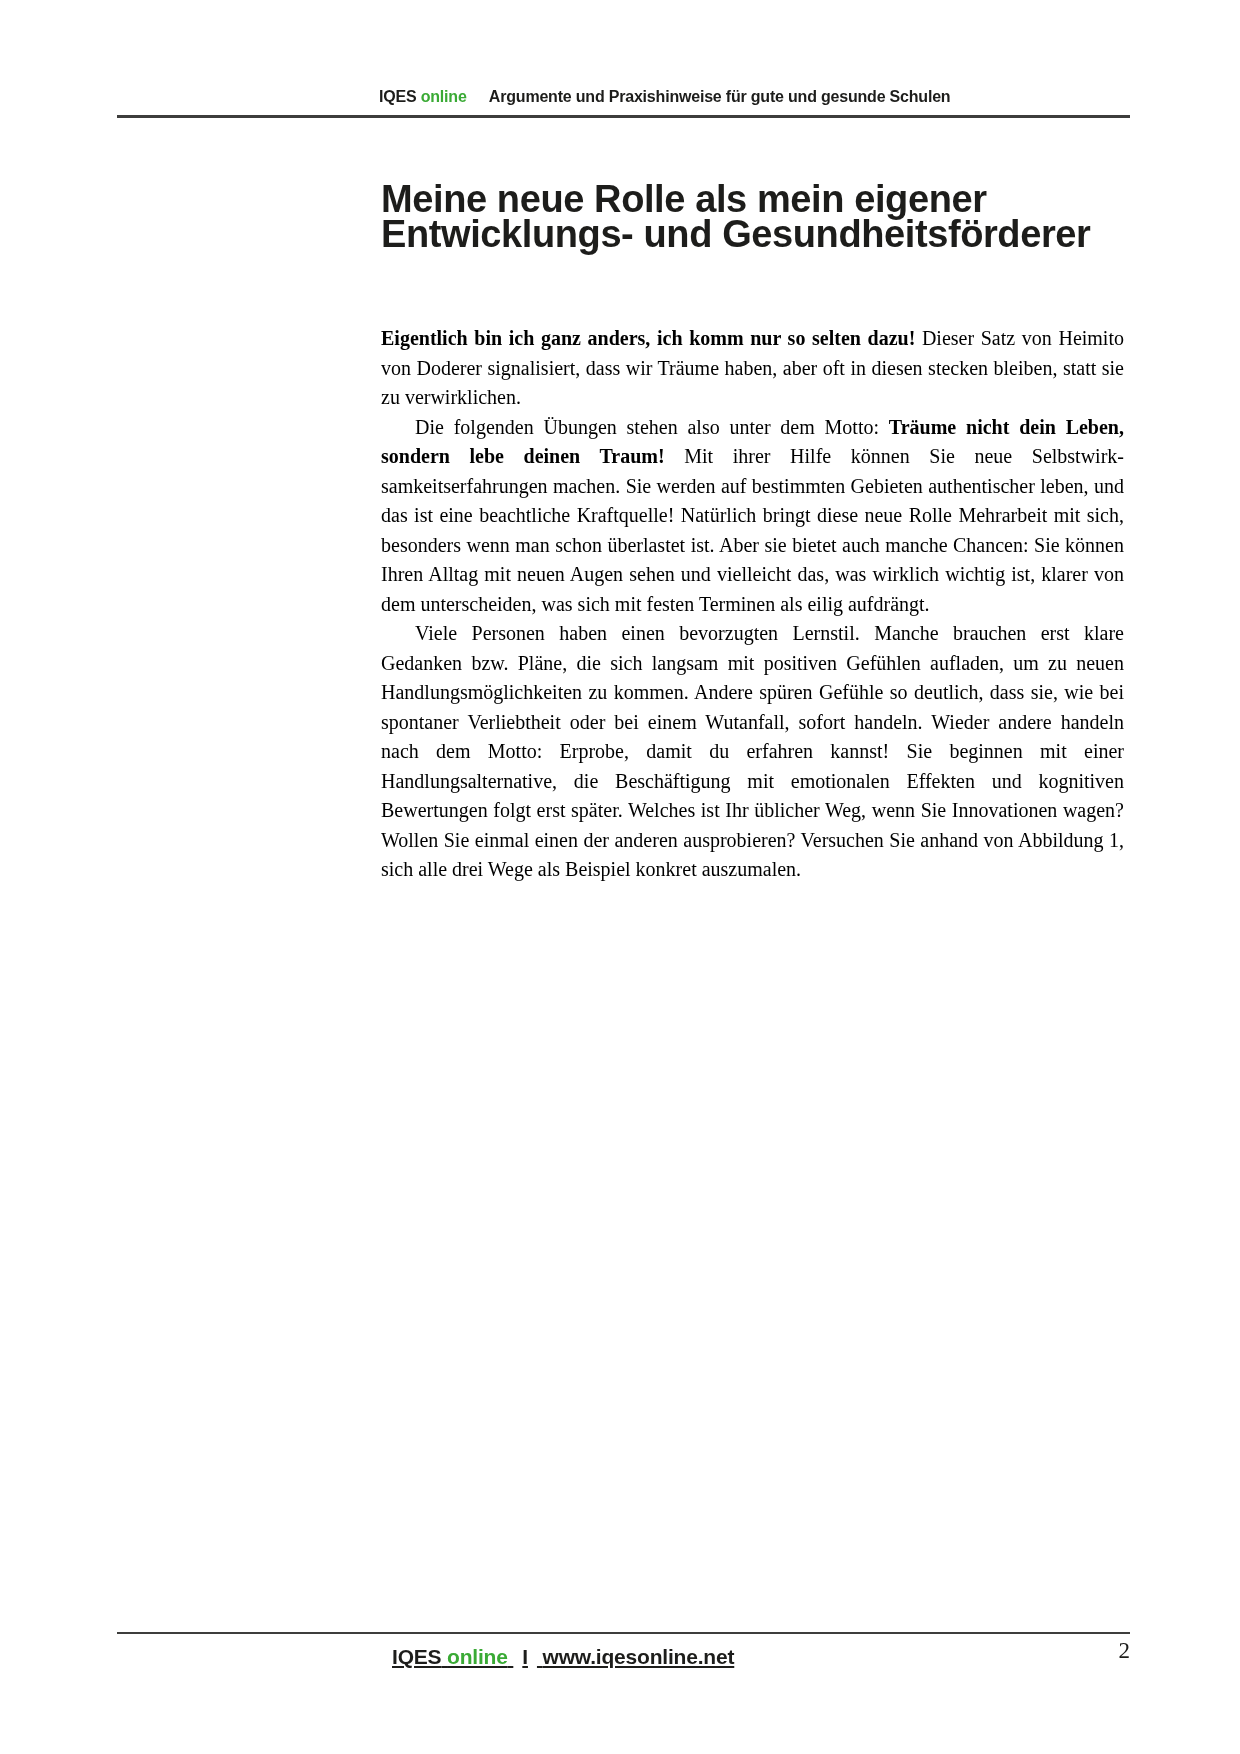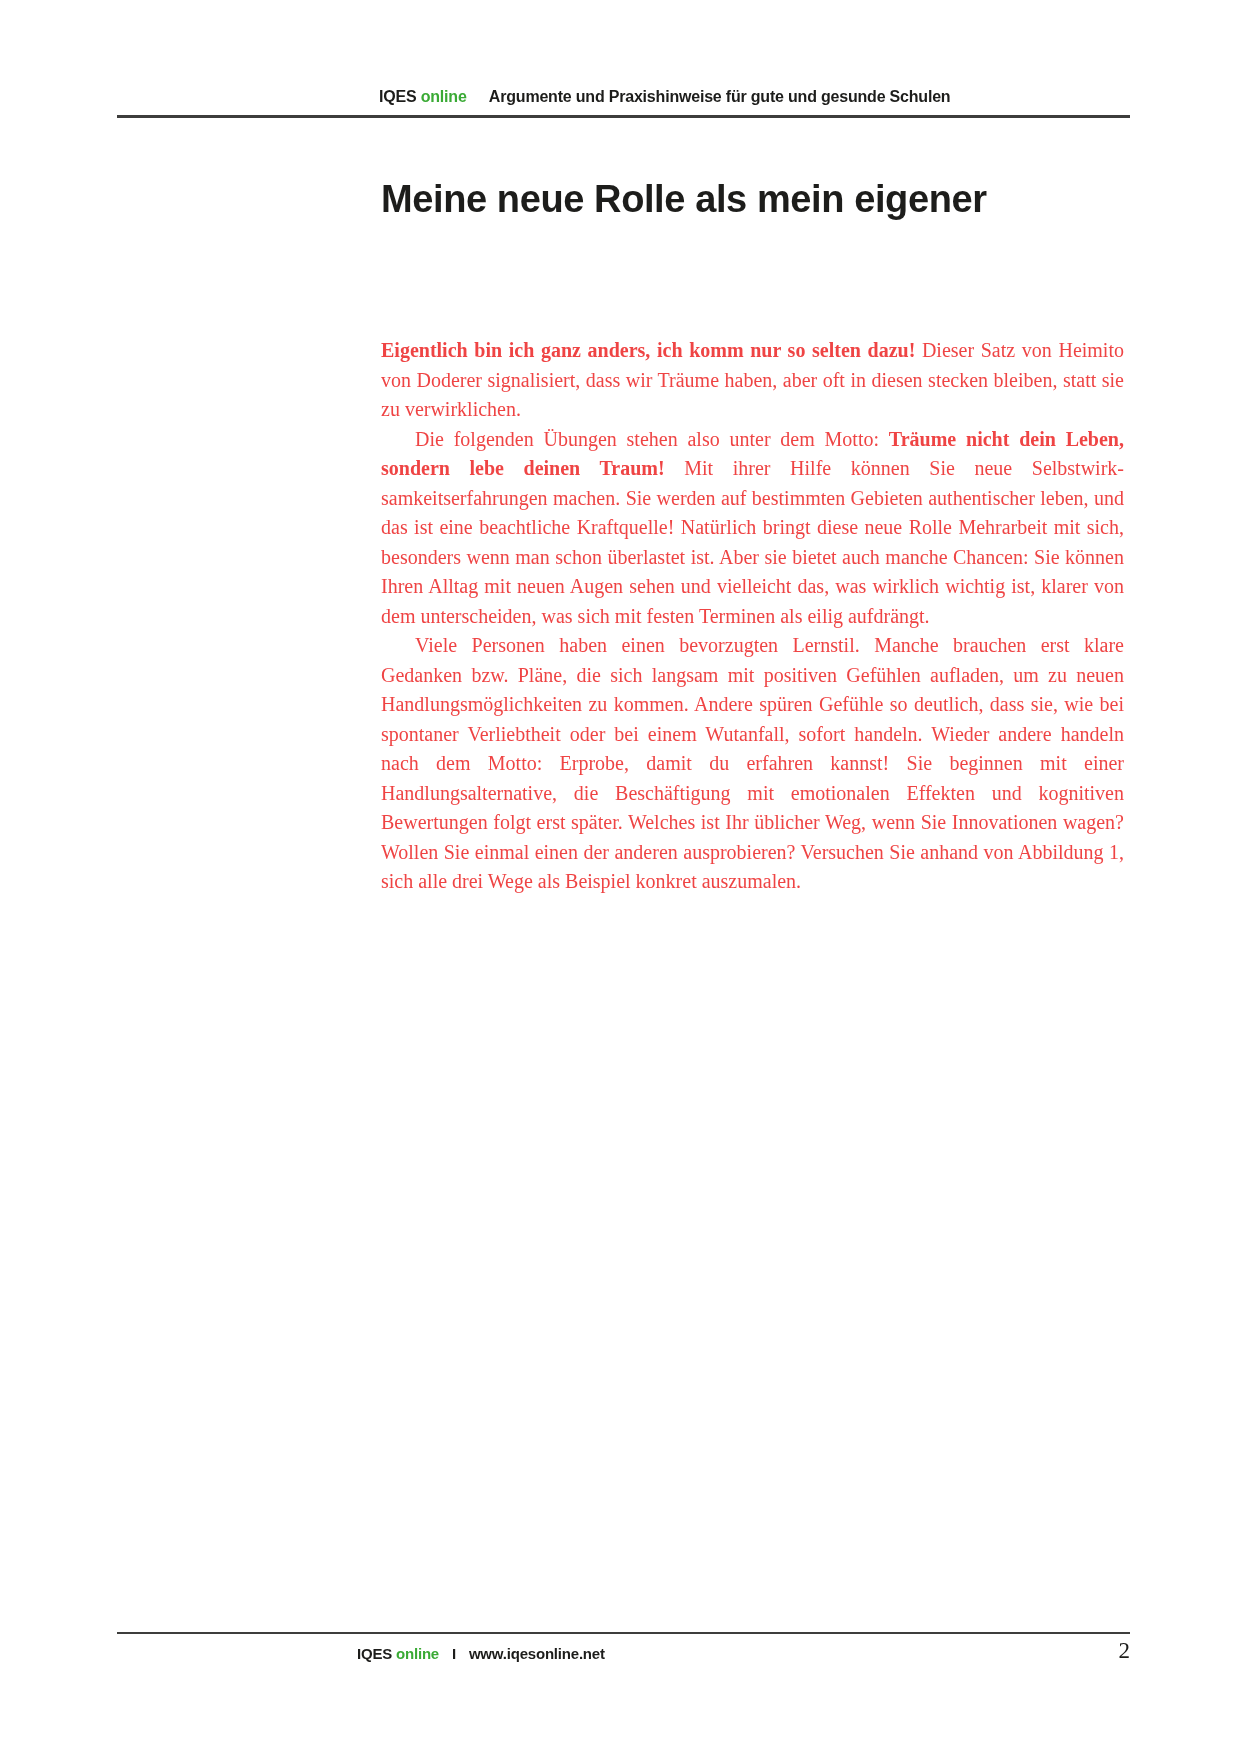--- a/index.html
+++ b/index.html
@@ -41,43 +41,44 @@
     width: 750px;
     font-size: 38px;
     line-height: 35px;
     font-weight: bold;
     letter-spacing: -0.4px;
   }
   
   .article {
     position: absolute;
     left: 381px;
-    top: 332px;
+    top: 320px;
     width: 743px;
     font-family: "Liberation Serif", serif;
     font-size: 20px;
     line-height: 29.5px;
-    color: #ef4444;
+    color: #000000;
   }
   .article p {
     margin: 0;
     text-align: justify;
     hyphens: manual;
     -webkit-hyphens: manual;
   }
   .article p.indent { text-indent: 34px; }
   
   .footer-text {
     position: absolute;
-    left: 357px;
+    left: 392px;
     top: 1641px;
-    font-size: 15px;
+    font-size: 21px;
     font-weight: bold;
     letter-spacing: -0.2px;
     white-space: nowrap;
+    text-decoration: underline;
   }
   .footer-sep { padding: 0 9px; }
   .page-number {
     position: absolute;
     right: 110px;
     top: 1634px;
     width: 60px;
     text-align: right;
     font-family: "Liberation Serif", serif;
     font-size: 23px;
@@ -90,20 +91,21 @@
 
   <div class="header-text">
     <span>IQES</span>
     <span class="green">online</span>
     <span class="header-tagline">Argumente und Praxishinweise für gute und gesunde Schulen</span>
   </div>
   <div class="rule rule-top"></div>
 
   <div class="title">
     <div>Meine neue Rolle als mein eigener</div>
+    <div>Entwicklungs- und Gesundheitsförderer</div>
   </div>
 
   <div class="article">
     <div>
         <p class=""><b>Eigentlich bin ich ganz anders, ich komm nur so selten dazu!</b><span> Dieser Satz von Heimito von Doderer signalisiert, dass wir Träume haben, aber oft in diesen stecken bleiben, statt sie zu verwirklichen.</span></p>
         <p class="indent"><span>Die folgenden Übungen stehen also unter dem Motto: </span><b>Träume nicht dein Leben, sondern lebe deinen Traum!</b><span> Mit ihrer Hilfe können Sie neue Selbstwirk­samkeitserfahrungen machen. Sie werden auf bestimmten Gebieten authentischer leben, und das ist eine beachtliche Kraftquelle! Natürlich bringt diese neue Rolle Mehrarbeit mit sich, besonders wenn man schon überlastet ist. Aber sie bietet auch manche Chancen: Sie können Ihren Alltag mit neuen Augen sehen und vielleicht das, was wirklich wichtig ist, klarer von dem unterscheiden, was sich mit festen Ter­minen als eilig aufdrängt.</span></p>
         <p class="indent"><span>Viele Personen haben einen bevorzugten Lernstil. Manche brauchen erst klare Gedanken bzw. Pläne, die sich langsam mit positiven Gefühlen aufladen, um zu neuen Handlungsmöglichkeiten zu kommen. Andere spüren Gefühle so deutlich, dass sie, wie bei spontaner Verliebtheit oder bei einem Wutanfall, sofort handeln. Wieder andere handeln nach dem Motto: Erprobe, damit du erfahren kannst! Sie beginnen mit einer Handlungsalternative, die Beschäftigung mit emotionalen Ef­fekten und kognitiven Bewertungen folgt erst später. Welches ist Ihr üblicher Weg, wenn Sie Innovationen wagen? Wollen Sie einmal einen der anderen ausprobieren? Versuchen Sie anhand von Abbildung 1, sich alle drei Wege als Beispiel konkret auszumalen.</span></p>
       </div>
   </div>
 

